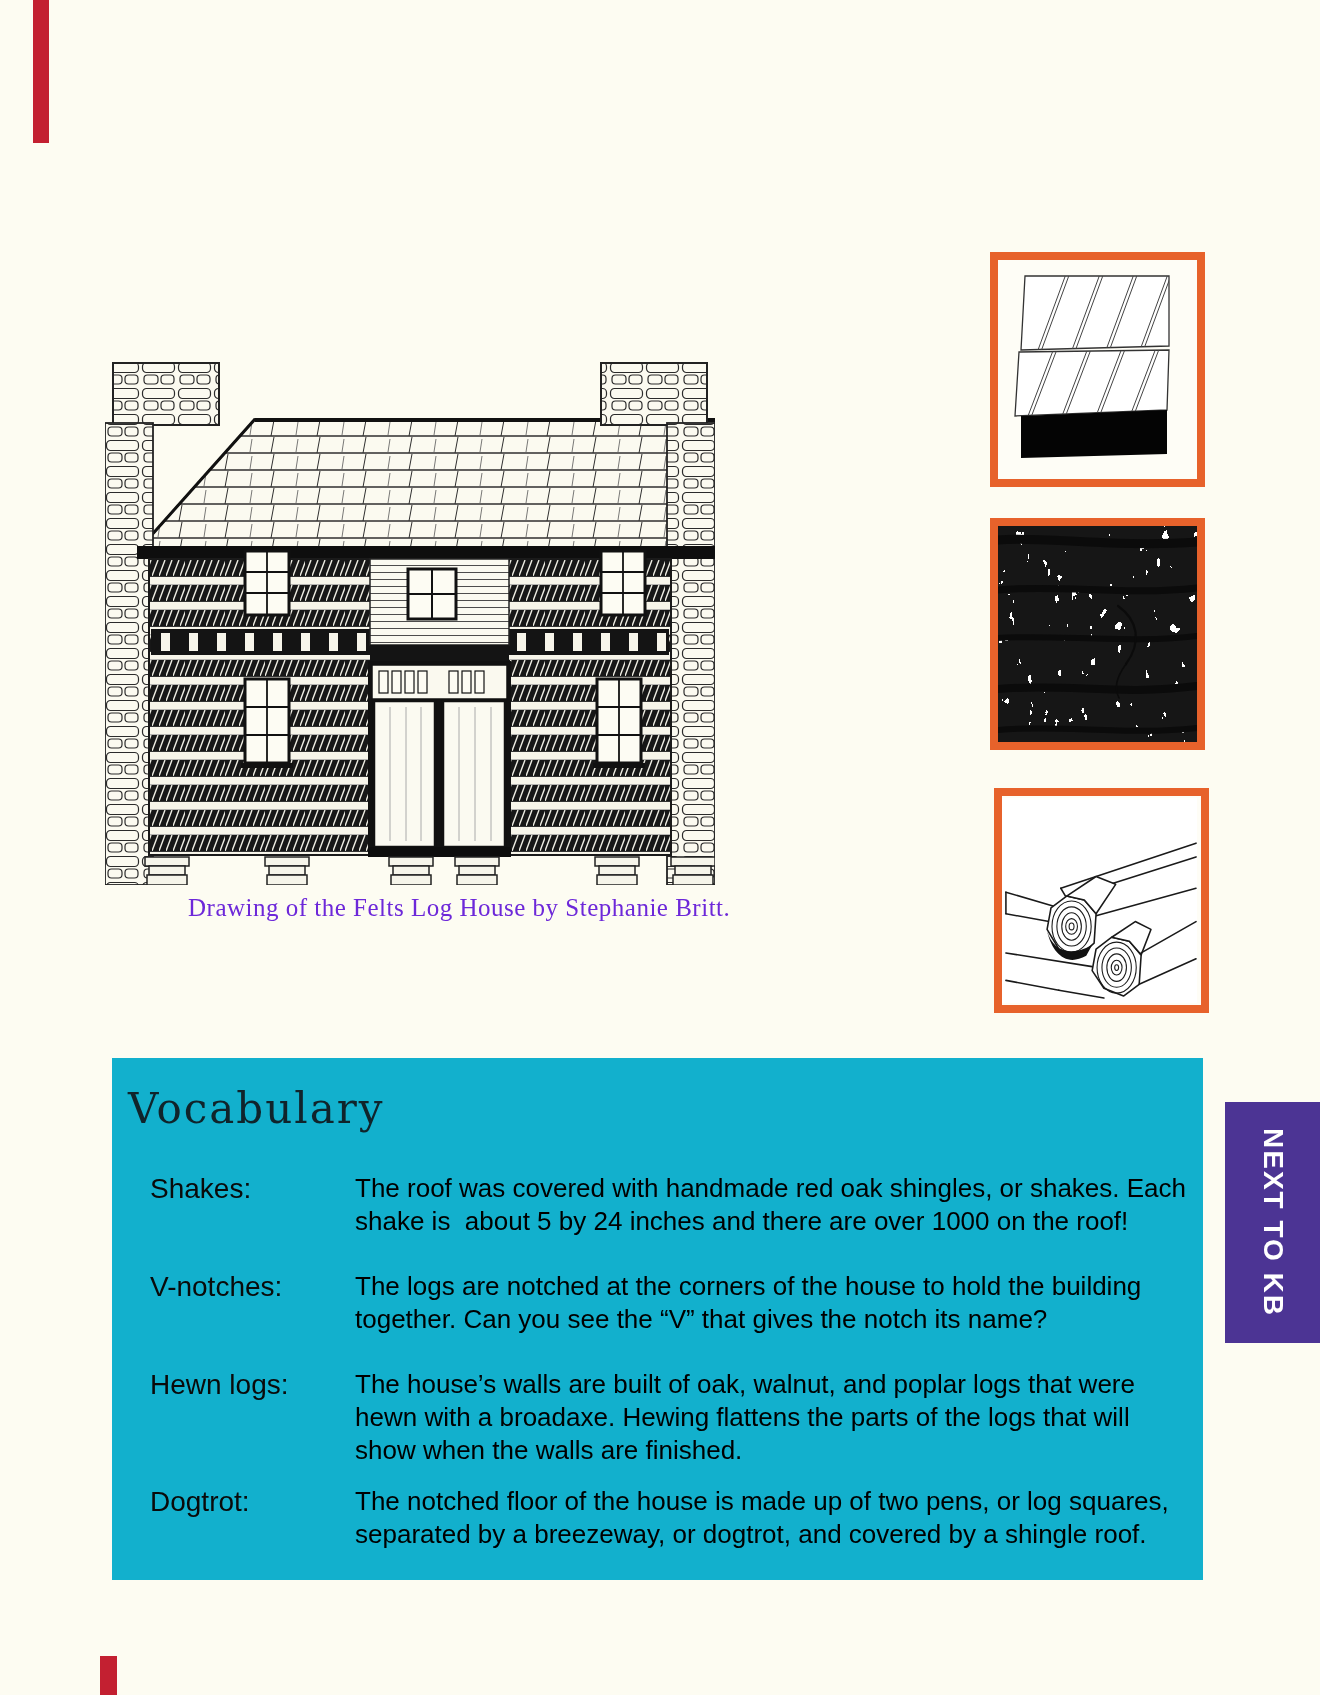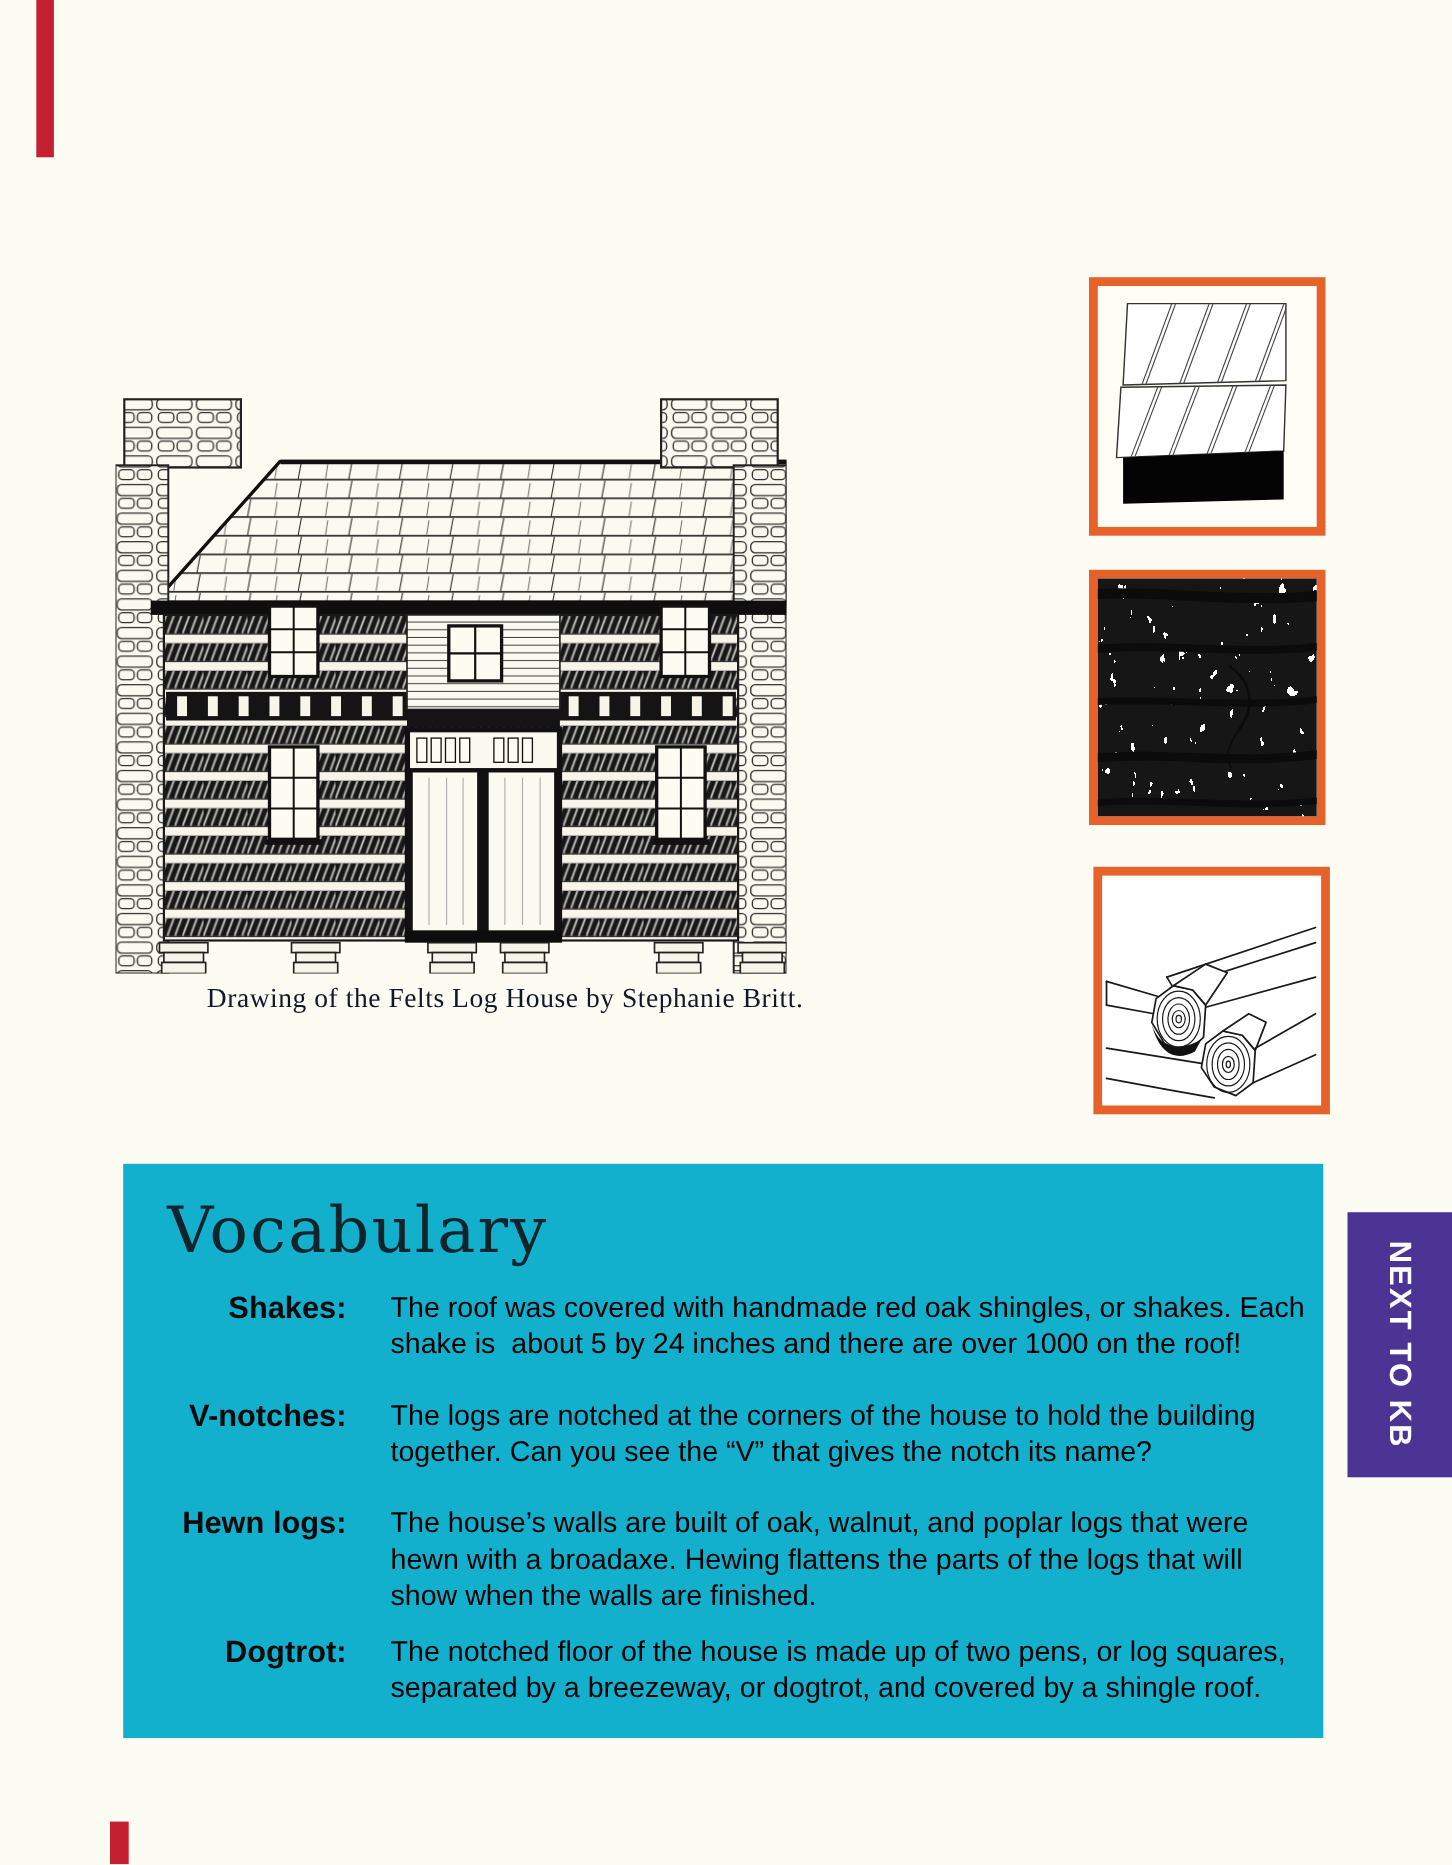--- a/index.html
+++ b/index.html
@@ -12,38 +12,38 @@
   .edge-mark.bottom{left:100px;top:1656px;width:17px;height:39px;}
 
   
   .headline{position:absolute;left:104px;top:97px;
     font-family:"DejaVu Serif", serif;font-size:37px;line-height:54px;
     color:#1a1a1a;letter-spacing:1px;white-space:pre;}
 
   
   .house{position:absolute;left:105px;top:335px;width:610px;height:550px;}
   .caption{position:absolute;left:188px;top:894px;width:560px;
-    font-family:"Liberation Serif", serif;font-size:25px;color:#0f172a;
+    font-family:"Liberation Serif", serif;font-size:25px;color:#6d28d9;
     letter-spacing:.5px;white-space:pre;}
 
   
   .snap{position:absolute;left:990px;width:199px;background:#fefdf6;
         border:8px solid #e7622b;}
   .snap svg{display:block;}
   .snap1{top:252px;height:219px;}
   .snap2{top:518px;height:216px;}
   .snap3{top:788px;left:994px;height:209px;}
 
   
   .vocab{position:absolute;left:112px;top:1058px;width:1091px;height:522px;background:#12b0cd;}
-  .vocab-head{position:absolute;left:40px;top:26px;
-    font-family:"DejaVu Serif", serif;font-size:58px;color:#10242b;letter-spacing:2px;}
+  .vocab-head{position:absolute;left:16px;top:26px;
+    font-family:"DejaVu Serif", serif;font-size:42px;color:#10242b;letter-spacing:2px;}
   .entry{position:absolute;left:38px;width:1040px;}
   .entry .term{position:absolute;left:0;top:0;width:165px;
-    font-weight:bold;font-size:28px;color:#0a0a0a;line-height:33px;text-align:right;}
+    font-weight:normal;font-size:28px;color:#0a0a0a;line-height:33px;}
   .entry .def{position:absolute;left:205px;top:0;width:835px;
     font-size:26px;line-height:33px;color:#000000;white-space:pre;}
   .e1{top:114px;} .e2{top:212px;} .e3{top:310px;} .e4{top:427px;}
 
   
   .side-tab{position:absolute;left:1225px;top:1102px;width:95px;height:241px;
     background:#4c3494;display:flex;align-items:center;justify-content:center;}
   .side-tab span{writing-mode:vertical-rl;font-weight:bold;font-size:28px;
     color:#ffffff;letter-spacing:2px;white-space:nowrap;}
 </style>

